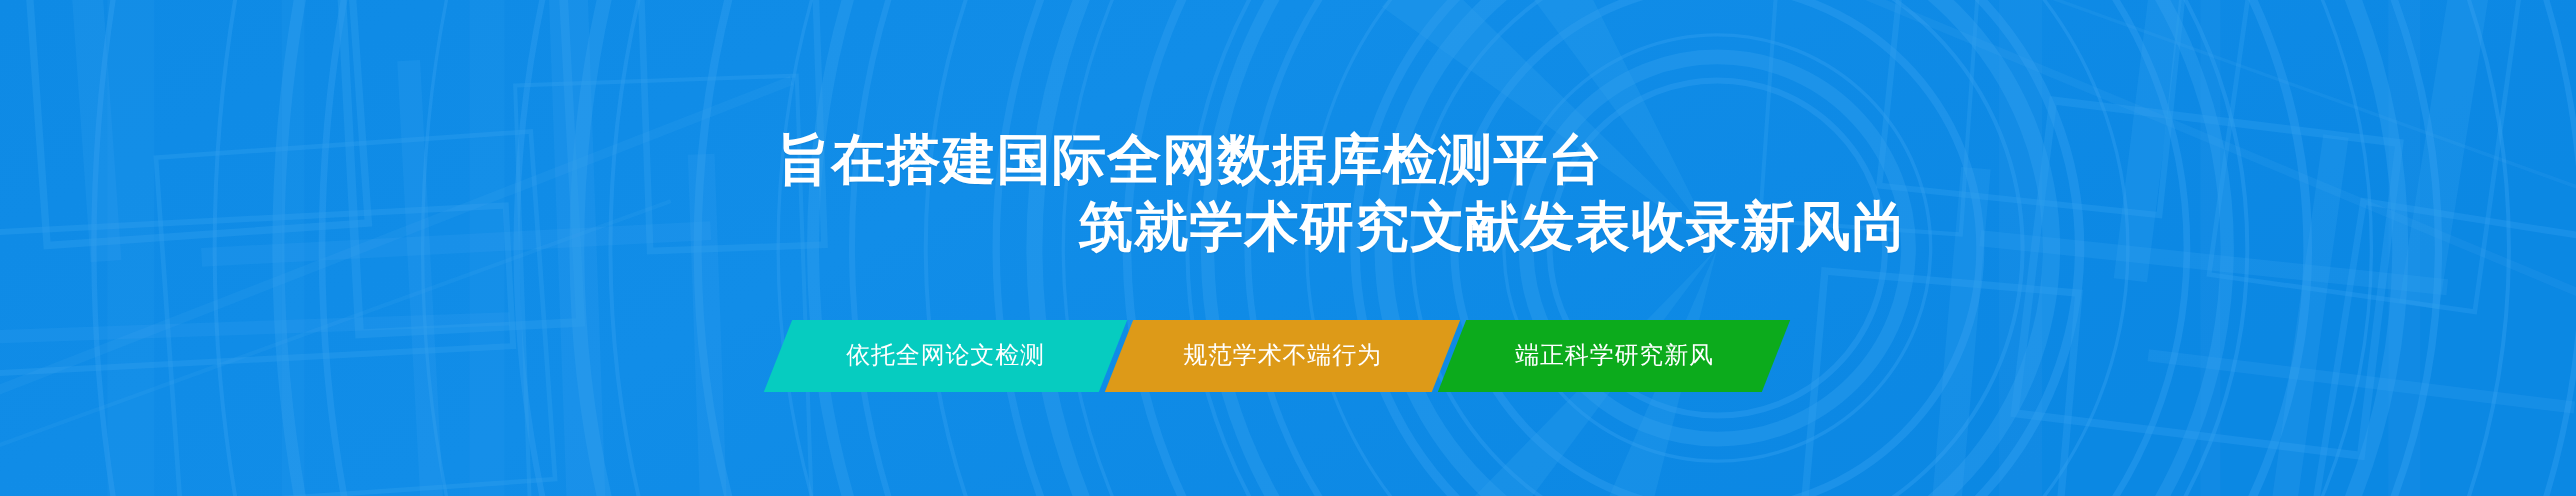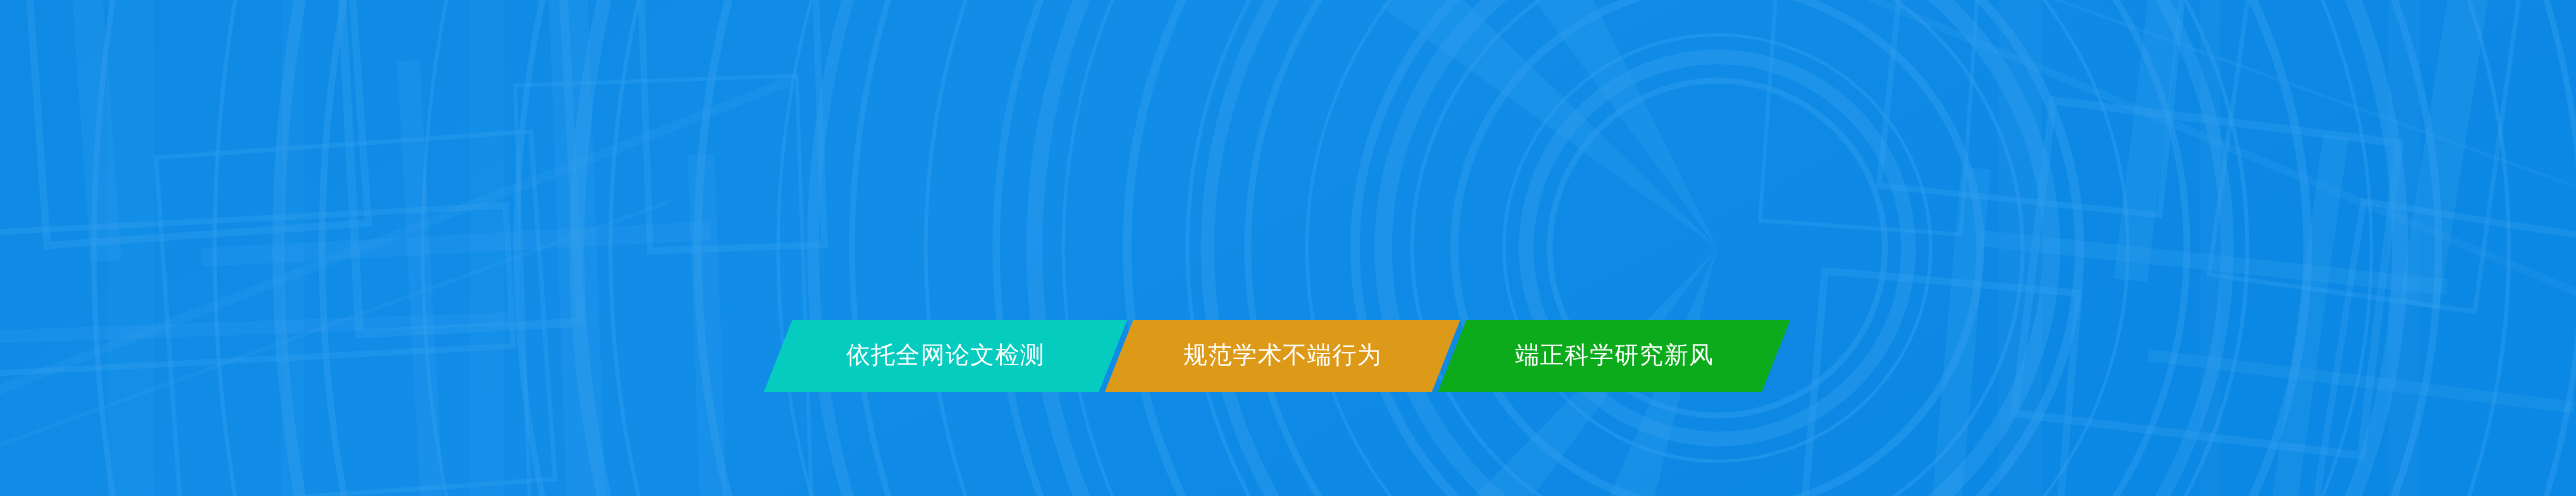--- a/index.html
+++ b/index.html
@@ -210,20 +210,22 @@
         <path d="M-100 700 L1000 300" stroke-width="6"></path>
         <path d="M2700 -40 L3900 460" stroke-width="12"></path>
         <path d="M2900 -60 L3900 300" stroke-width="5"></path>
       </g>
 
       <rect x="0" y="0" width="3840" height="740" fill="#0a7fd4" fill-opacity="0.05"></rect>
     </g>
   </svg>
 
   <div id="headline">
+    <div class="title-line" id="title-line-1" style="color: rgb(255, 255, 255);">旨在搭建国际全网数据库检测平台</div>
+    <div class="title-line" id="title-line-2" style="color: rgb(255, 255, 255);">筑就学术研究文献发表收录新风尚</div>
   </div>
 
   <div id="tag-strip">
 
     <div class="tag" id="tag-0" style="background: rgb(6, 204, 192);">
       <span class="tag-label" style="color: rgb(255, 255, 255);">依托全网论文检测</span>
     </div>
 
     <div class="tag" id="tag-1" style="background: rgb(221, 154, 24);">
       <span class="tag-label" style="color: rgb(255, 255, 255);">规范学术不端行为</span>

